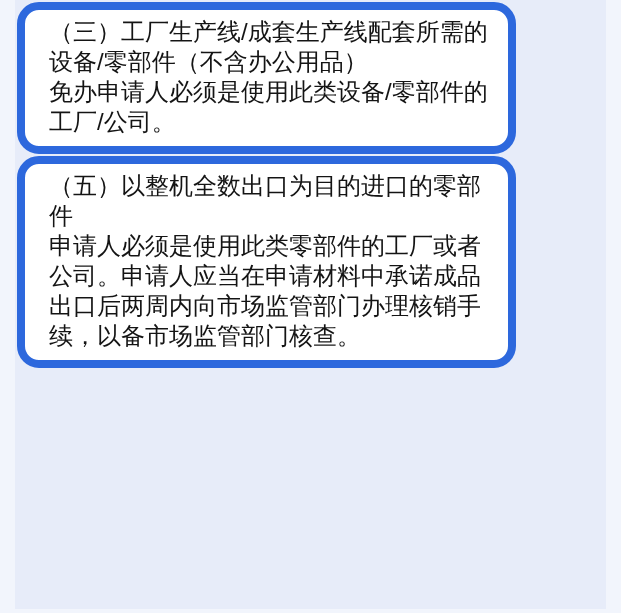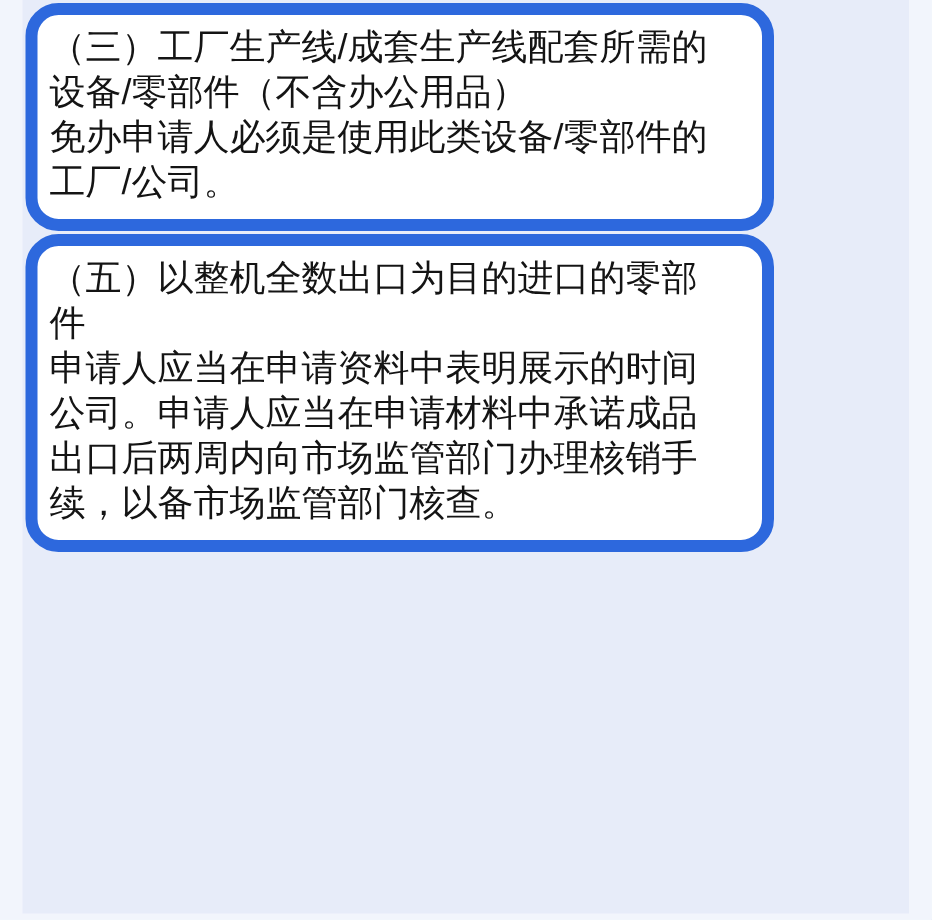--- a/index.html
+++ b/index.html
@@ -34,21 +34,21 @@
     gap: 2px;
   }
   .rule-card {
     box-sizing: border-box;
     width: 499px;
     background: #ffffff;
     border: 8px solid #2d68dd;
     border-radius: 22px;
   }
   .rule-card .card-text {
-    padding: 7px 8px 9px 8px;
+    padding: 7px 8px 9px 24px;
     font-size: 24px;
     line-height: 30px;
     color: #141414;
     letter-spacing: 0;
     white-space: pre-line;          
     word-break: break-all;
   }
 </style>
 </head>
 <body>
@@ -62,20 +62,20 @@
       <div class="card-text">（三）工厂生产线/成套生产线配套所需的
 设备/零部件（不含办公用品）
 免办申请人必须是使用此类设备/零部件的
 工厂/公司。</div>
     </div>
 
 
     <div class="rule-card">
       <div class="card-text">（五）以整机全数出口为目的进口的零部
 件
-申请人应当在申请资料中表明展示的时间
+申请人必须是使用此类零部件的工厂或者
 公司。申请人应当在申请材料中承诺成品
 出口后两周内向市场监管部门办理核销手
 续，以备市场监管部门核查。</div>
     </div>
 
   </div>
 </div>
 
 </body></html>

